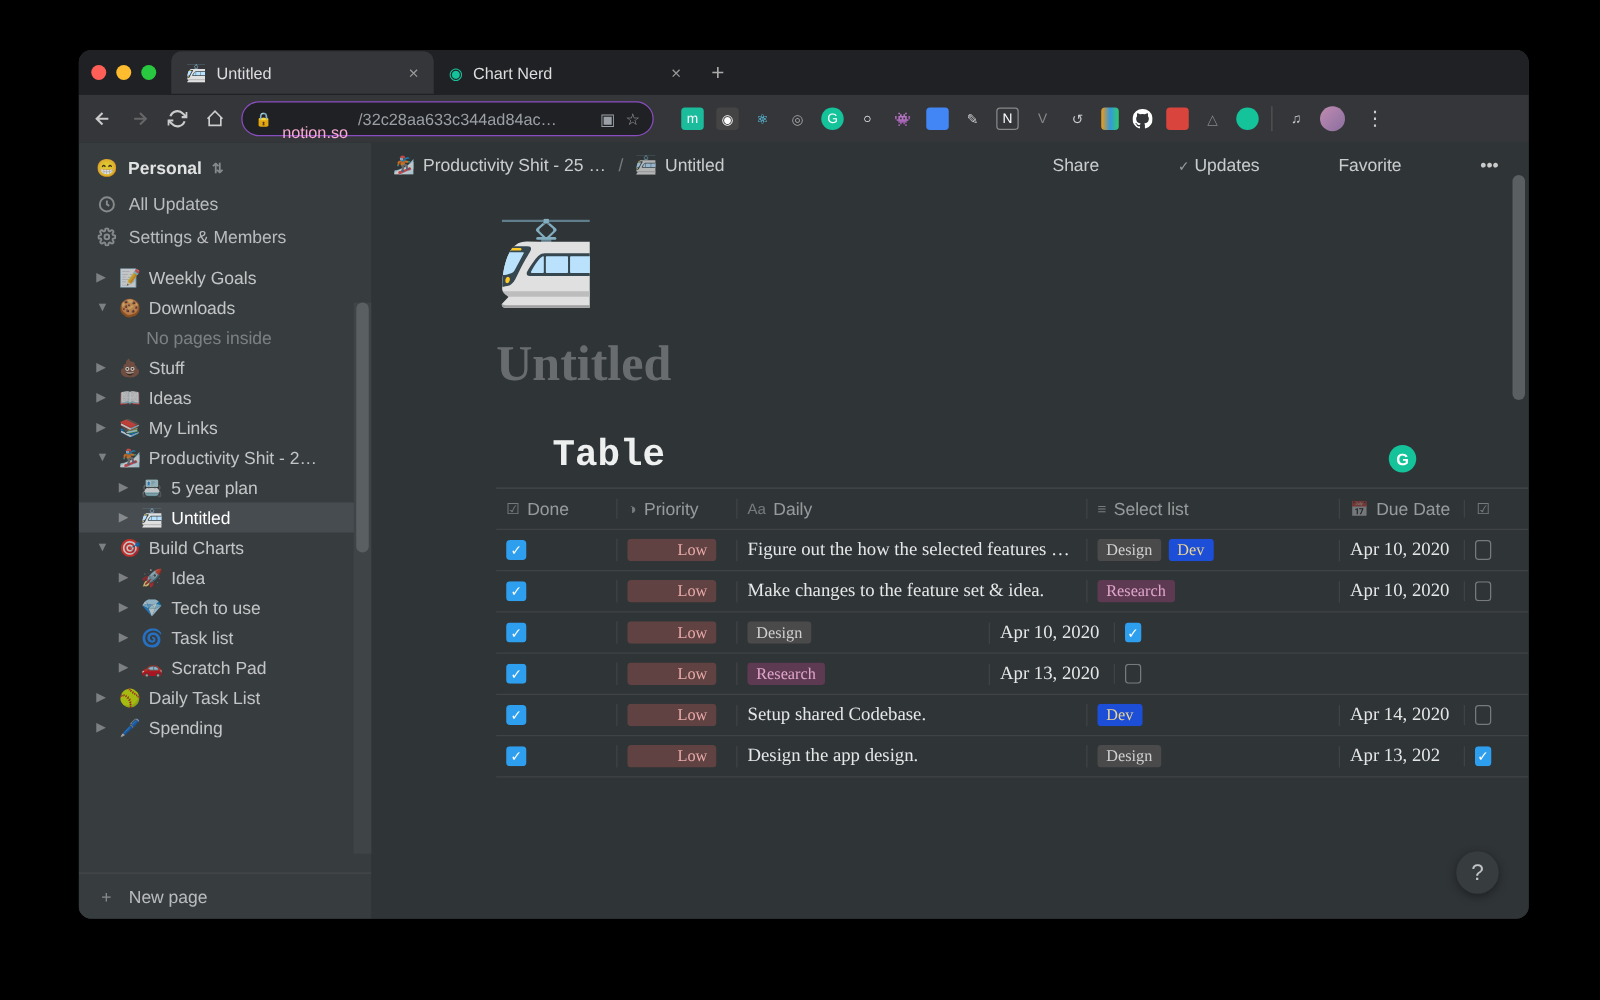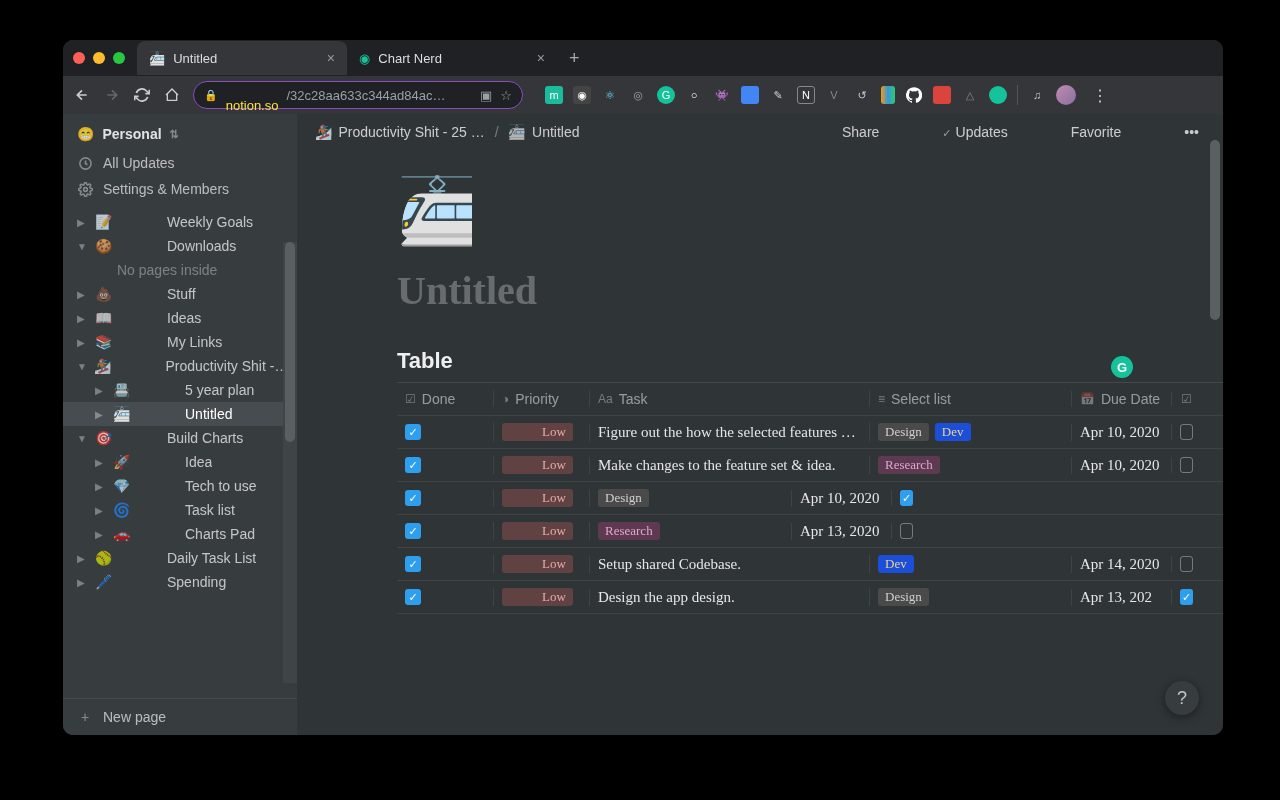--- a/index.html
+++ b/index.html
@@ -58,21 +58,21 @@
 .navbtn { color: #ccc; width: 18px; height: 18px; display: flex; align-items: center; justify-content: center; cursor: pointer; }
 .navbtn.disabled { color: #666; }
 .urlfield {
   flex: 0 0 auto; width: 330px; height: 28px;
   background: #202124; border-radius: 14px;
   border: 1.5px solid #8a4dbf;
   display: flex; align-items: center; padding: 0 10px; gap: 8px;
   color: #ccc; font-size: 13px;
 }
 .urlfield .lock { color: #9aa0a6; font-size: 11px; }
-.urlfield .domain { color: #fde047; margin-top: 20px; }
+.urlfield .domain { color: #f9a8d4; margin-top: 20px; }
 .urlfield .path { color: #9aa0a6; overflow: hidden; text-overflow: ellipsis; white-space: nowrap; }
 .urlfield .spacer { flex:1; }
 .ext-icons { display: flex; gap: 10px; align-items: center; margin-left: 10px; }
 .ext { width: 18px; height: 18px; border-radius: 3px; display:flex; align-items:center; justify-content:center; font-size:11px; color:#fff; }
 .avatar-ext { width:20px; height:20px; border-radius:50%; background: linear-gradient(135deg,#c08bb0,#8a6fa0); }
 .menu-dots { color:#ccc; font-size:16px; padding:0 6px; cursor:pointer; }
 
 .content {
   flex: 1; display: flex; background: #2f3437; overflow: hidden;
 }
@@ -102,21 +102,21 @@
 }
 .sb-icon { width:16px; display:inline-flex; justify-content:center; color: rgba(255,255,255,0.4); }
 .sb-tree { padding: 8px 0; flex:1; overflow:hidden; }
 .tree-row {
   display:flex; align-items:center; gap:6px; padding: 4px 8px 4px 14px;
   font-size: 14px; cursor:pointer; color: rgba(255,255,255,0.7);
 }
 .tree-row.selected { background: #474c50; color:#fff; }
 .tree-row .caret { width:12px; color: rgba(255,255,255,0.35); font-size:10px; }
 .tree-row .emoji { width:18px; text-align:center; }
-.tree-row .lbl { overflow:hidden; text-overflow:ellipsis; white-space:nowrap;margin-left:48px; }
+.tree-row .lbl { overflow:hidden; text-overflow:ellipsis; white-space:nowrap; }
 .tree-empty { padding: 4px 8px 4px 36px; color: rgba(255,255,255,0.35); font-size:14px; }
 .sb-footer { border-top: 1px solid rgba(255,255,255,0.07); padding: 10px 14px; display:flex; align-items:center; gap:10px; cursor:pointer; }
 
 .main { flex:1; position:relative; overflow:hidden; }
 .main-scroll-thumb {
   position:absolute; right:3px; top:26px; width:10px; height:180px;
   background:#5a5f62; border-radius:5px;
 }
 .topbar {
   display:flex; align-items:center; padding: 10px 18px; gap:10px;
@@ -133,22 +133,22 @@
   font-size: 40px; font-weight:700; color: rgba(255,255,255,0.28);
   margin-top: 18px; font-family: Georgia, serif;
 }
 .grammarly-badge {
   position:absolute; right:90px; top:242px;
   width:22px; height:22px; border-radius:50%; background:#15c39a;
   color:#fff; display:flex; align-items:center; justify-content:center;
   font-weight:700; font-size:13px;
 }
 .block-title {
-  font-family: Liberation Sans, sans-serif; font-size:22px; font-weight:700;
-  color: rgba(255,255,255,0.92); margin-top: 34px; margin-bottom: 8px;
+  font-family: Liberation Mono, monospace; font-size:30px; font-weight:700;
+  color: rgba(255,255,255,0.92); margin-top: 34px; margin-bottom: 8px; margin-left: 45px;
 }
 
 .db-table { width: calc(100% + 100px); margin-left: 0; border-top: 1px solid rgba(255,255,255,0.1); }
 .db-row { display:flex; border-bottom: 1px solid rgba(255,255,255,0.08); height: 33px; align-items:center; }
 .db-row.header { color: rgba(255,255,255,0.5); font-size: 14px; }
 .db-cell { padding: 0 8px; display:flex; align-items:center; gap:6px; overflow:hidden; white-space:nowrap; }
 .c-done { width: 96px; }
 .c-priority { width: 96px; border-left: 1px solid rgba(255,255,255,0.08); }
 .c-task { width: 280px; border-left: 1px solid rgba(255,255,255,0.08); }
 .c-select { width: 202px; border-left: 1px solid rgba(255,255,255,0.08); }
@@ -346,21 +346,21 @@
             <span class="lbl">Tech to use</span>
           </div>
           <div class="tree-row" style="padding-left: 32px;">
             <span class="caret">▶</span>
             <span class="emoji">🌀</span>
             <span class="lbl">Task list</span>
           </div>
           <div class="tree-row" style="padding-left: 32px;">
             <span class="caret">▶</span>
             <span class="emoji">🚗</span>
-            <span class="lbl">Charts Pad</span>
+            <span class="lbl">Scratch Pad</span>
           </div>
           <div class="tree-row" style="padding-left: 14px;">
             <span class="caret">▶</span>
             <span class="emoji">🥎</span>
             <span class="lbl">Daily Task List</span>
           </div>
           <div class="tree-row" style="padding-left: 14px;">
             <span class="caret">▶</span>
             <span class="emoji">🖊️</span>
             <span class="lbl">Spending</span>
@@ -410,21 +410,21 @@
             <div class="db-cell c-done">
               <span class="col-icon">☑</span>
               <span>Done</span>
             </div>
             <div class="db-cell c-priority">
               <span class="col-icon">◑</span>
               <span>Priority</span>
             </div>
             <div class="db-cell c-task">
               <span class="col-icon">Aa</span>
-              <span>Task</span>
+              <span>Daily</span>
             </div>
             <div class="db-cell c-select">
               <span class="col-icon">≡</span>
               <span>Select list</span>
             </div>
             <div class="db-cell c-due">
               <span class="col-icon">📅</span>
               <span>Due Date</span>
             </div>
             <div class="db-cell c-chk2">

